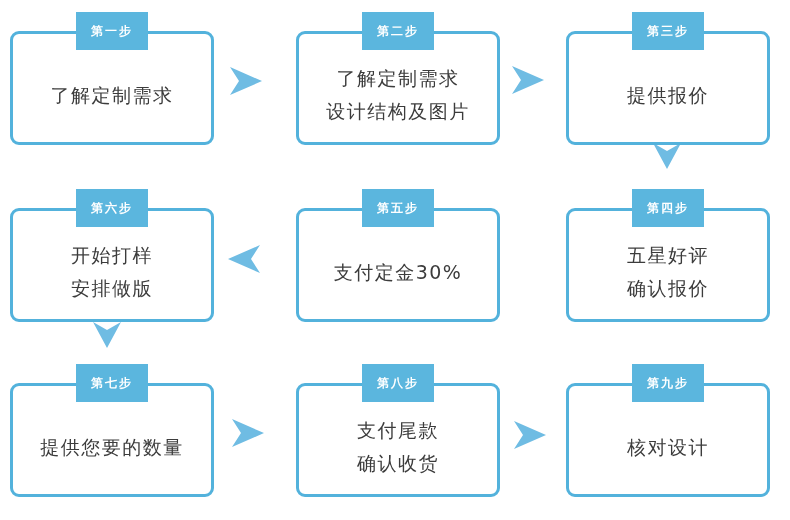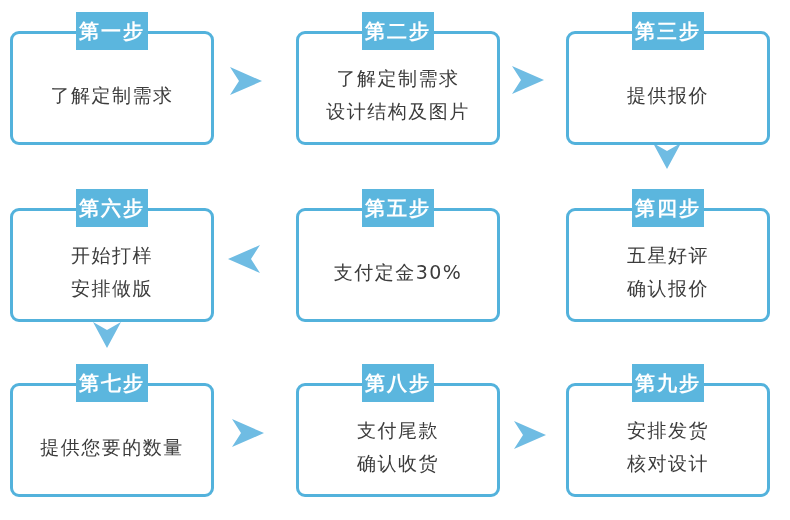--- a/index.html
+++ b/index.html
@@ -40,21 +40,21 @@
   }
   .badge {
     position: absolute;
     left: 50%;
     top: -19px;
     transform: translateX(-50%);
     width: 72px;
     height: 38px;
     background: var(--badge-bg);
     color: var(--badge-text);
-    font-size: 20px;
+    font-size: 12px;
     font-weight: bold;
     letter-spacing: 2px;
     line-height: 38px;
     text-align: center;
     z-index: 2;
     white-space: nowrap;
   }
   .line {
     font-size: 19px;
     color: var(--body-text);
@@ -125,21 +125,20 @@
   <div class="step" style="left:296px; top:383px;">
     <div class="box">
       <div class="line">支付尾款</div>
       <div class="line">确认收货</div>
     </div>
     <div class="badge">第八步</div>
   </div>
 
   <div class="step" style="left:566px; top:383px;">
     <div class="box">
-      <div class="line">安排发货</div>
       <div class="line">核对设计</div>
     </div>
     <div class="badge">第九步</div>
   </div>
 
   <svg class="arrow" style="left:228px; top:65px;" width="36" height="32" viewBox="0 0 36 32">
     <polygon points="2,2 34,16 2,30 11,16"></polygon>
   </svg>
 
   <svg class="arrow" style="left:510px; top:64px;" width="36" height="32" viewBox="0 0 36 32">

